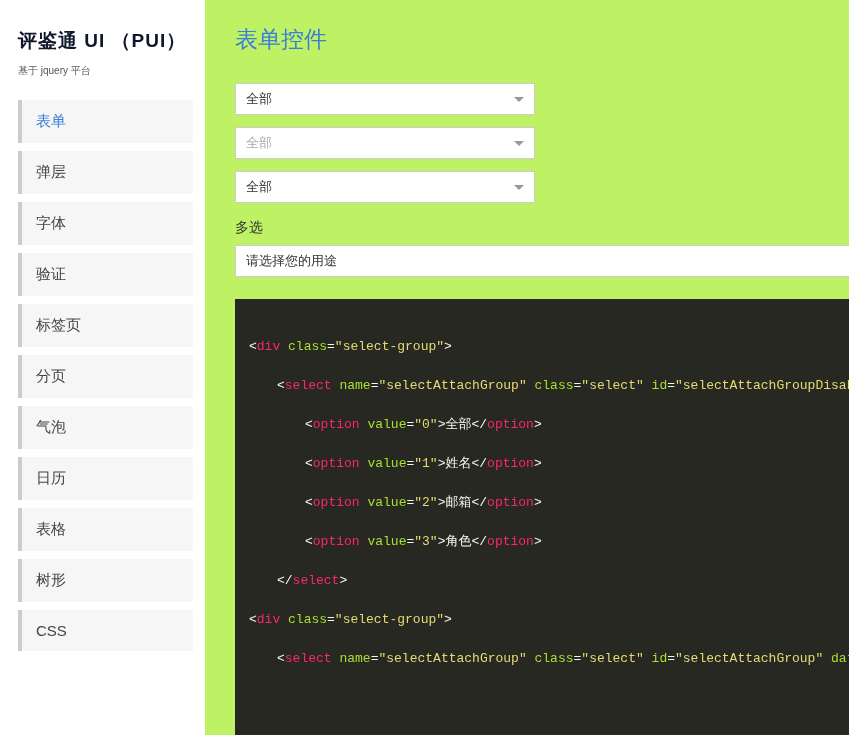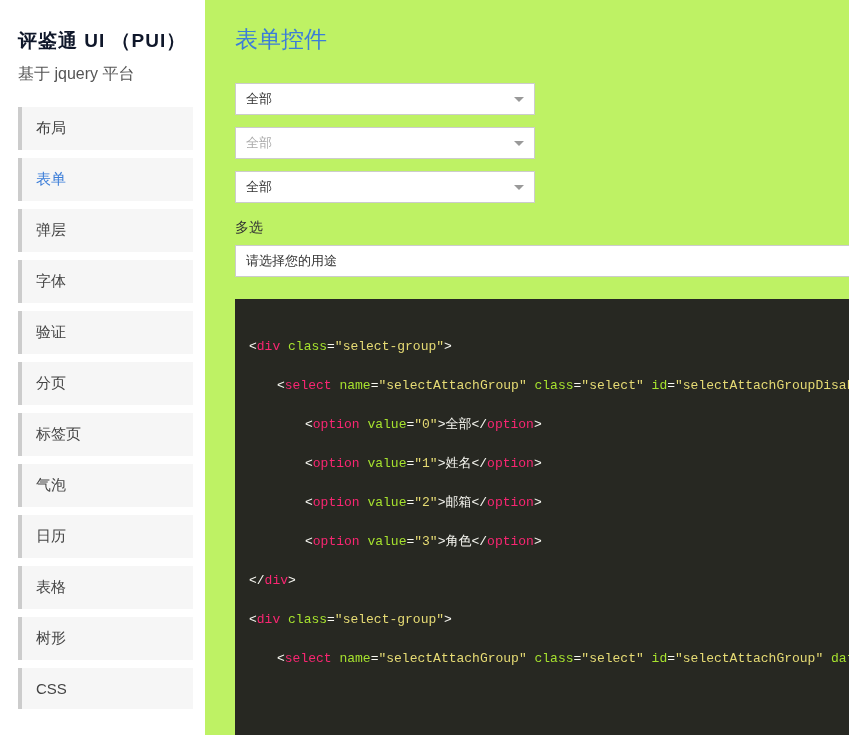--- a/index.html
+++ b/index.html
@@ -1,20 +1,20 @@
 <!DOCTYPE html>
 <html><head>
 <meta charset="utf-8">
 <style>
 * { box-sizing: border-box; margin: 0; padding: 0; }
 body { font-family: "Microsoft YaHei", Arial, sans-serif; font-size: 14px; color: #333; background: #fff; width: 849px; height: 735px; overflow: hidden; }
 .layout { display: flex; height: 100%; }
 .sidebar { width: 205px; padding: 28px 12px 0 18px; background: #fff; }
 .logo { color: #0f172a; font-size: 19px; font-weight: bold; margin-bottom: 10px; letter-spacing: 1px; }
-.subtitle { color: #555; font-size: 16px; margin-bottom: 22px; }
+.subtitle { color: #555; font-size: 10px; margin-bottom: 22px; }
 .nav-item { display: block; background: #f6f6f6; border-left: 4px solid #ccc; padding: 12px 14px; margin-bottom: 8px; color: #444; font-size: 15px; cursor: pointer; }
 .nav-item.active { color: #3b7dd8; }
 .main { flex: 1; padding: 24px 0 0 30px; background: #bef264; overflow: hidden; }
 .page-title { color: #3b7dd8; font-size: 23px; font-weight: normal; margin-bottom: 28px; }
 .section-title { color: #333; font-size: 16px; margin-bottom: 12px; }
 .select-row { margin-bottom: 12px; }
 .faux-select { display: inline-flex; align-items: center; justify-content: space-between; width: 300px; height: 32px; border: 1px solid #ccc; padding: 0 10px; font-size: 13px; color: #333; background: #fff; cursor: pointer; }
 .faux-select.disabled { color: #aaa; }
 .faux-select .caret { width: 0; height: 0; border-left: 5px solid transparent; border-right: 5px solid transparent; border-top: 5px solid #999; }
 .wide { width: 724px; }
@@ -30,27 +30,26 @@
 .indent3 { padding-left: 56px; }
 </style>
 </head>
 <body>
 
 <div class="layout">
   <aside class="sidebar">
     <div class="logo">评鉴通 UI （PUI）</div>
     <div class="subtitle">基于 jquery 平台</div>
     <nav>
-      <a class="nav-item">布局</a>
       <a class="nav-item active">表单</a>
       <a class="nav-item">弹层</a>
       <a class="nav-item">字体</a>
       <a class="nav-item">验证</a>
+      <a class="nav-item">标签页</a>
       <a class="nav-item">分页</a>
-      <a class="nav-item">标签页</a>
       <a class="nav-item">气泡</a>
       <a class="nav-item">日历</a>
       <a class="nav-item">表格</a>
       <a class="nav-item">树形</a>
       <a class="nav-item">CSS</a>
     </nav>
   </aside>
 
   <main class="main">
     <h1 class="page-title">表单控件</h1>
@@ -82,21 +81,21 @@
       </div>
     </div>
 
     <div class="code-block">
 <div class="indent1"><span class="punct">&lt;</span><span class="tag">div</span><span> </span><span class="attrn">class</span><span class="punct">=</span><span class="attrv">"select-group"</span><span class="punct">&gt;</span></div>
 <div class="indent2"><span class="punct">&lt;</span><span class="tag">select</span><span> </span><span class="attrn">name</span><span class="punct">=</span><span class="attrv">"selectAttachGroup"</span><span> </span><span class="attrn">class</span><span class="punct">=</span><span class="attrv">"select"</span><span> </span><span class="attrn">id</span><span class="punct">=</span><span class="attrv">"selectAttachGroupDisabled"</span></div>
 <div class="indent3"><span class="punct">&lt;</span><span class="tag">option</span><span> </span><span class="attrn">value</span><span class="punct">=</span><span class="attrv">"0"</span><span class="punct">&gt;</span><span class="plain">全部</span><span class="punct">&lt;/</span><span class="tag">option</span><span class="punct">&gt;</span></div>
 <div class="indent3"><span class="punct">&lt;</span><span class="tag">option</span><span> </span><span class="attrn">value</span><span class="punct">=</span><span class="attrv">"1"</span><span class="punct">&gt;</span><span class="plain">姓名</span><span class="punct">&lt;/</span><span class="tag">option</span><span class="punct">&gt;</span></div>
 <div class="indent3"><span class="punct">&lt;</span><span class="tag">option</span><span> </span><span class="attrn">value</span><span class="punct">=</span><span class="attrv">"2"</span><span class="punct">&gt;</span><span class="plain">邮箱</span><span class="punct">&lt;/</span><span class="tag">option</span><span class="punct">&gt;</span></div>
 <div class="indent3"><span class="punct">&lt;</span><span class="tag">option</span><span> </span><span class="attrn">value</span><span class="punct">=</span><span class="attrv">"3"</span><span class="punct">&gt;</span><span class="plain">角色</span><span class="punct">&lt;/</span><span class="tag">option</span><span class="punct">&gt;</span></div>
-<div class="indent1"><span class="punct">&lt;/</span><span class="tag">div</span><span class="punct">&gt;</span></div>
+<div class="indent2"><span class="punct">&lt;/</span><span class="tag">select</span><span class="punct">&gt;</span></div>
 <div class="indent1"><span class="punct">&lt;</span><span class="tag">div</span><span> </span><span class="attrn">class</span><span class="punct">=</span><span class="attrv">"select-group"</span><span class="punct">&gt;</span></div>
 <div class="indent2"><span class="punct">&lt;</span><span class="tag">select</span><span> </span><span class="attrn">name</span><span class="punct">=</span><span class="attrv">"selectAttachGroup"</span><span> </span><span class="attrn">class</span><span class="punct">=</span><span class="attrv">"select"</span><span> </span><span class="attrn">id</span><span class="punct">=</span><span class="attrv">"selectAttachGroup"</span><span> </span><span class="attrn">data-width</span></div>
 
 
 
 
 
 
 
 

